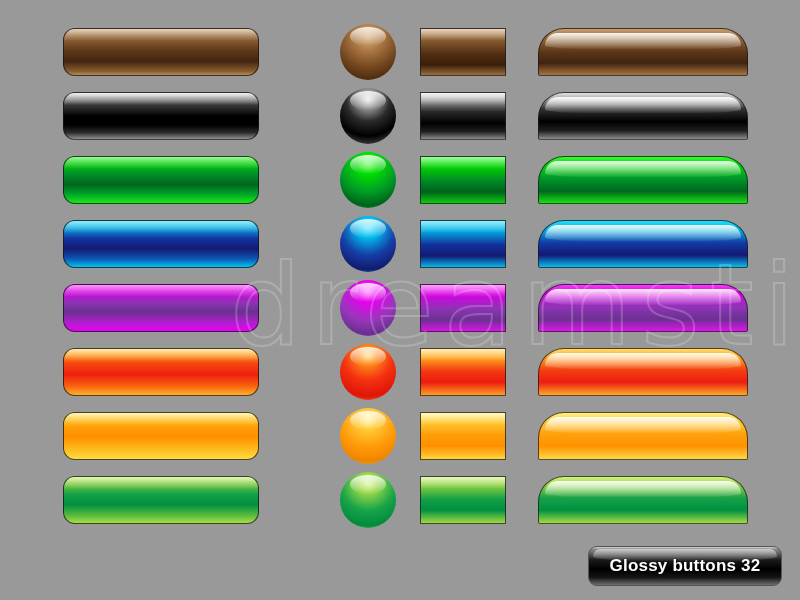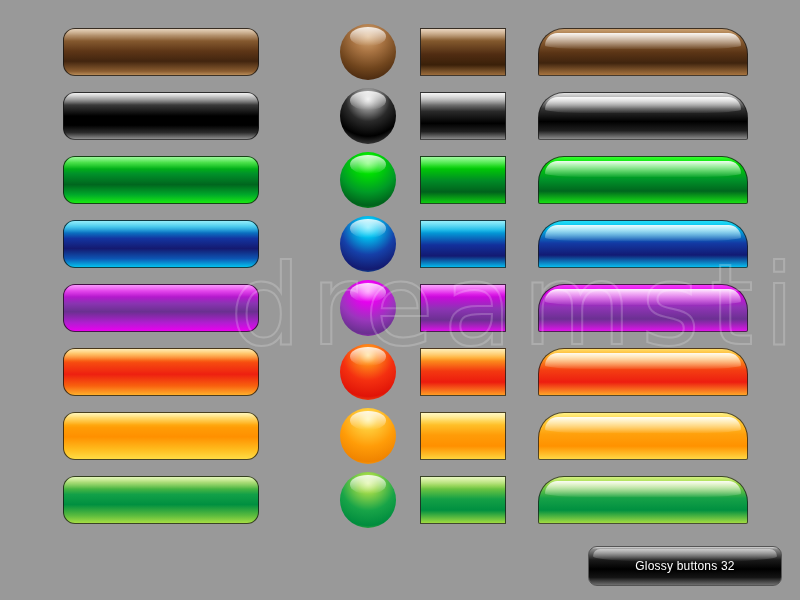--- a/index.html
+++ b/index.html
@@ -67,21 +67,21 @@
     position:absolute;left:588px;top:546px;width:194px;height:40px;
     border-radius:9px;
     border:1.5px solid #555;
     box-sizing:border-box;
     overflow:hidden;
     background:linear-gradient(to bottom,#d8d8d8 0%,#8a8a8a 6%,#1a1a1a 34%,#000 58%,#141414 80%,#6e6e6e 100%);
     display:flex;align-items:center;justify-content:center;
   }
   #label-button .lbl{
     position:relative;z-index:3;
-    color:#ffffff;font-weight:normal;font-size:12px;
+    color:#ffffff;font-weight:bold;font-size:17px;
     letter-spacing:.2px;
     text-shadow:0 1px 2px rgba(0,0,0,.9);
     white-space:nowrap;
   }
   #label-button .lblhi{
     position:absolute;left:4px;right:4px;top:2px;height:34%;
     border-radius:8px 8px 50% 50%;
     background:linear-gradient(to bottom, rgba(255,255,255,.55), rgba(255,255,255,0));
     z-index:2;pointer-events:none;
   }

